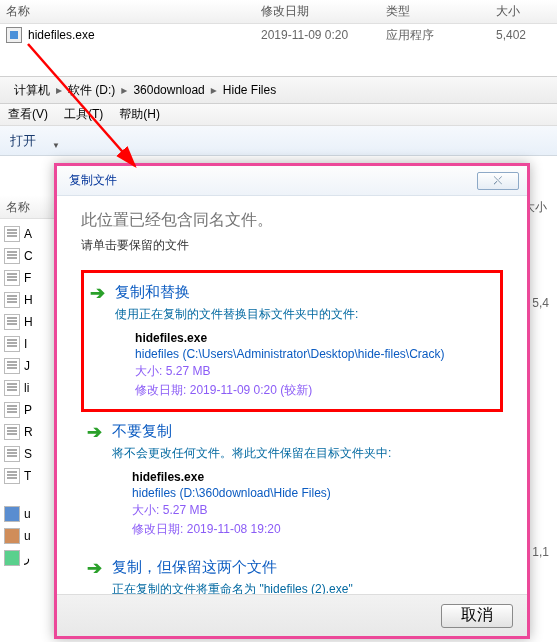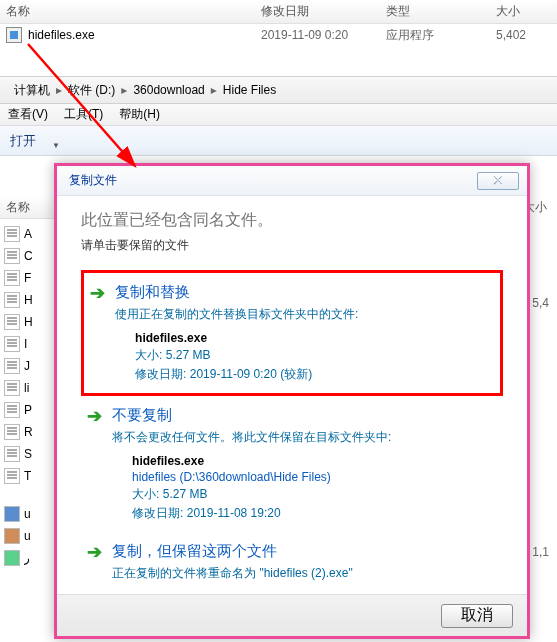--- a/index.html
+++ b/index.html
@@ -52,21 +52,21 @@
     .dlg-sub { font-size: 12px; color: #333; margin-bottom: 16px; }
     
     .option-block { display: flex; gap: 10px; padding: 10px 6px 8px 6px; }
     .option-arrow { color: #2aa02a; font-size: 18px; line-height: 20px; font-weight: bold;}
     .option-content { flex: 1; }
     .option-title { color: #0b5bc1; font-size: 15px; margin-bottom: 4px; }
     .option-desc { color: #0369a1; font-size: 12px; margin-bottom: 8px; }
     .option-file { margin-left: 20px; }
     .option-file-name { font-weight: bold; font-size: 12px; color: #000; margin-bottom: 2px;}
     .option-file-path { color: #0b5bc1; font-size: 12px; margin-bottom: 2px; }
-    .option-file-meta { font-size: 12px; color: #0369a1; margin-bottom: 2px;}
+    .option-file-meta { font-size: 12px; color: #8b5cf6; margin-bottom: 2px;}
     
     .red-box { border: 3px solid #ff0000; }
     
     .dlg-footer { position: absolute; bottom: 0; left: 0; right: 0; height: 42px; background: linear-gradient(#f2f2f2, #e8e8e8); border-top: 1px solid #ddd; display: flex; align-items: center; justify-content: flex-end; padding-right: 14px; }
     .btn-cancel { min-width: 72px; height: 24px; border: 1px solid #8a8a8a; border-radius: 3px; background: linear-gradient(#fefefe, #e2e2e2); font-size: 16px; color: #000; cursor: pointer;}
     
     
     .arrow-svg { position: absolute; left: 20px; top: 36px; pointer-events: none; }
     
     .right-values { position: absolute; right: 8px; font-size: 12px; color: #666;}
@@ -197,20 +197,21 @@
     <div class="dlg-heading">此位置已经包含同名文件。</div>
     <div class="dlg-sub">请单击要保留的文件</div>
 
     <div class="option-block red-box">
       <div class="option-arrow">➔</div>
       <div class="option-content">
         <div class="option-title">复制和替换</div>
         <div class="option-desc">使用正在复制的文件替换目标文件夹中的文件:</div>
         <div class="option-file">
           <div class="option-file-name">hidefiles.exe</div>
+          <div class="option-file-path">hidefiles (C:\Users\Administrator\Desktop\hide-files\Crack)</div>
           <div class="option-file-meta">大小: 5.27 MB</div>
           <div class="option-file-meta">修改日期: 2019-11-09 0:20 (较新)</div>
         </div>
       </div>
     </div>
 
     <div class="option-block">
       <div class="option-arrow">➔</div>
       <div class="option-content">
         <div class="option-title">不要复制</div>

